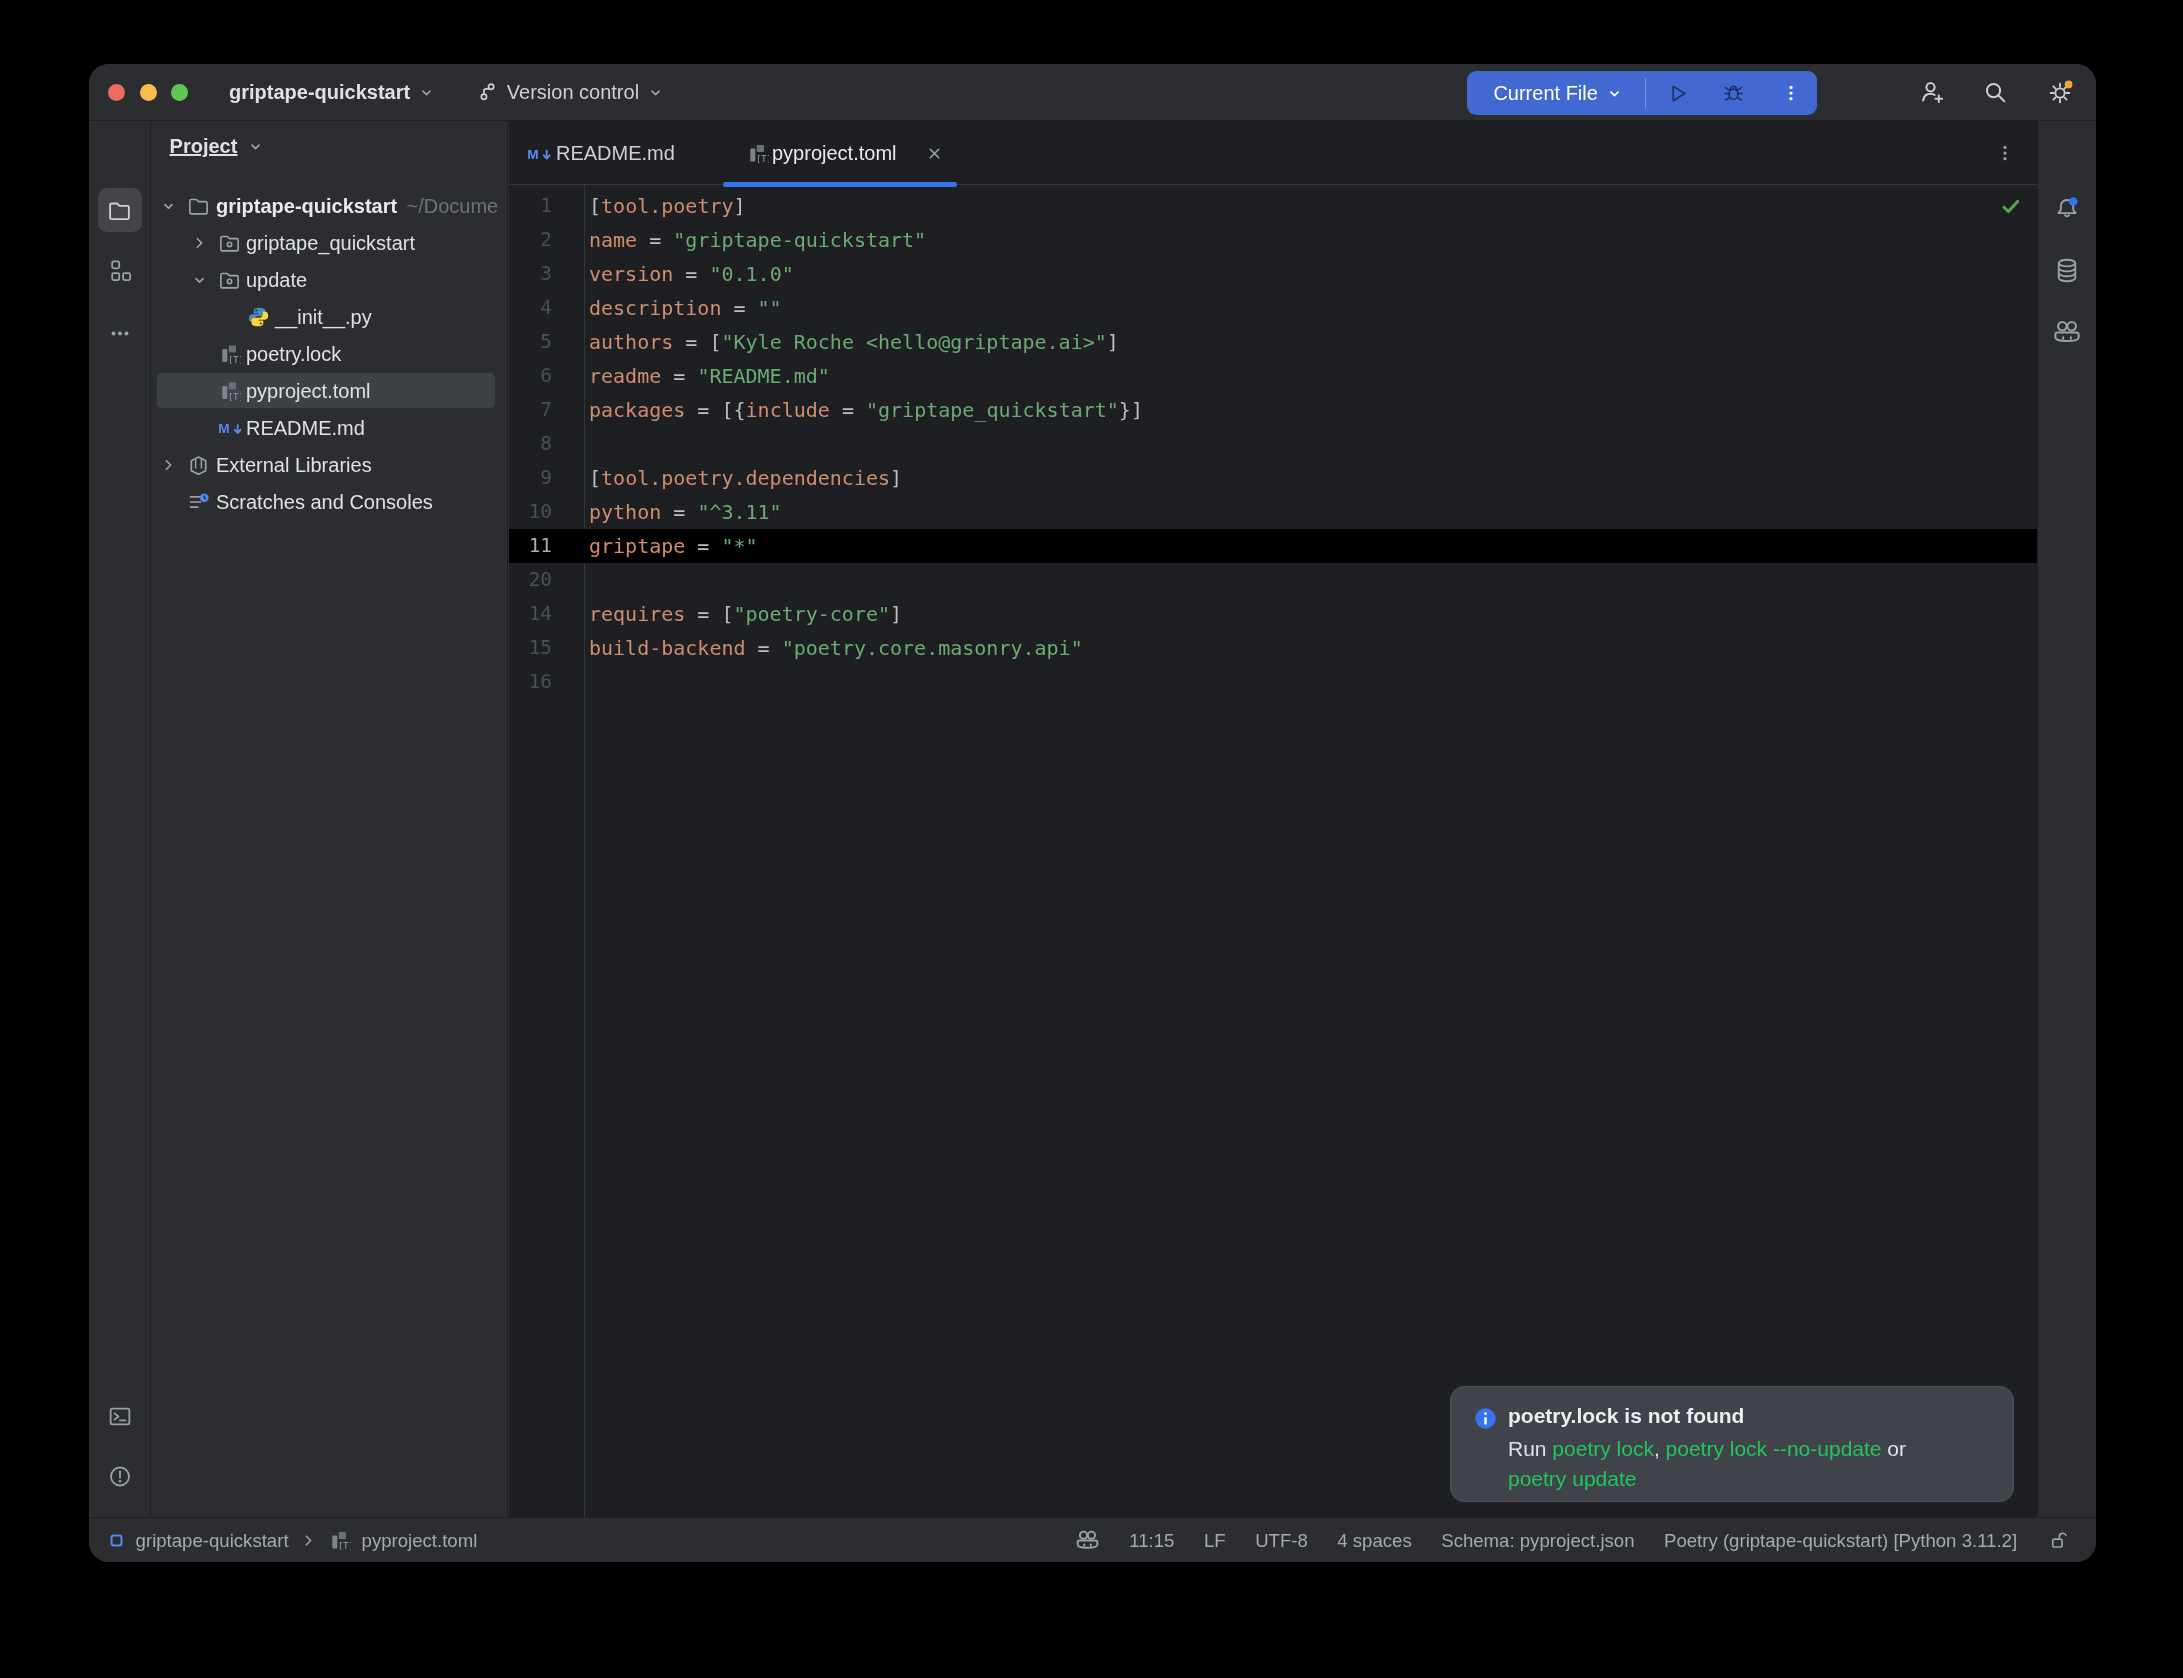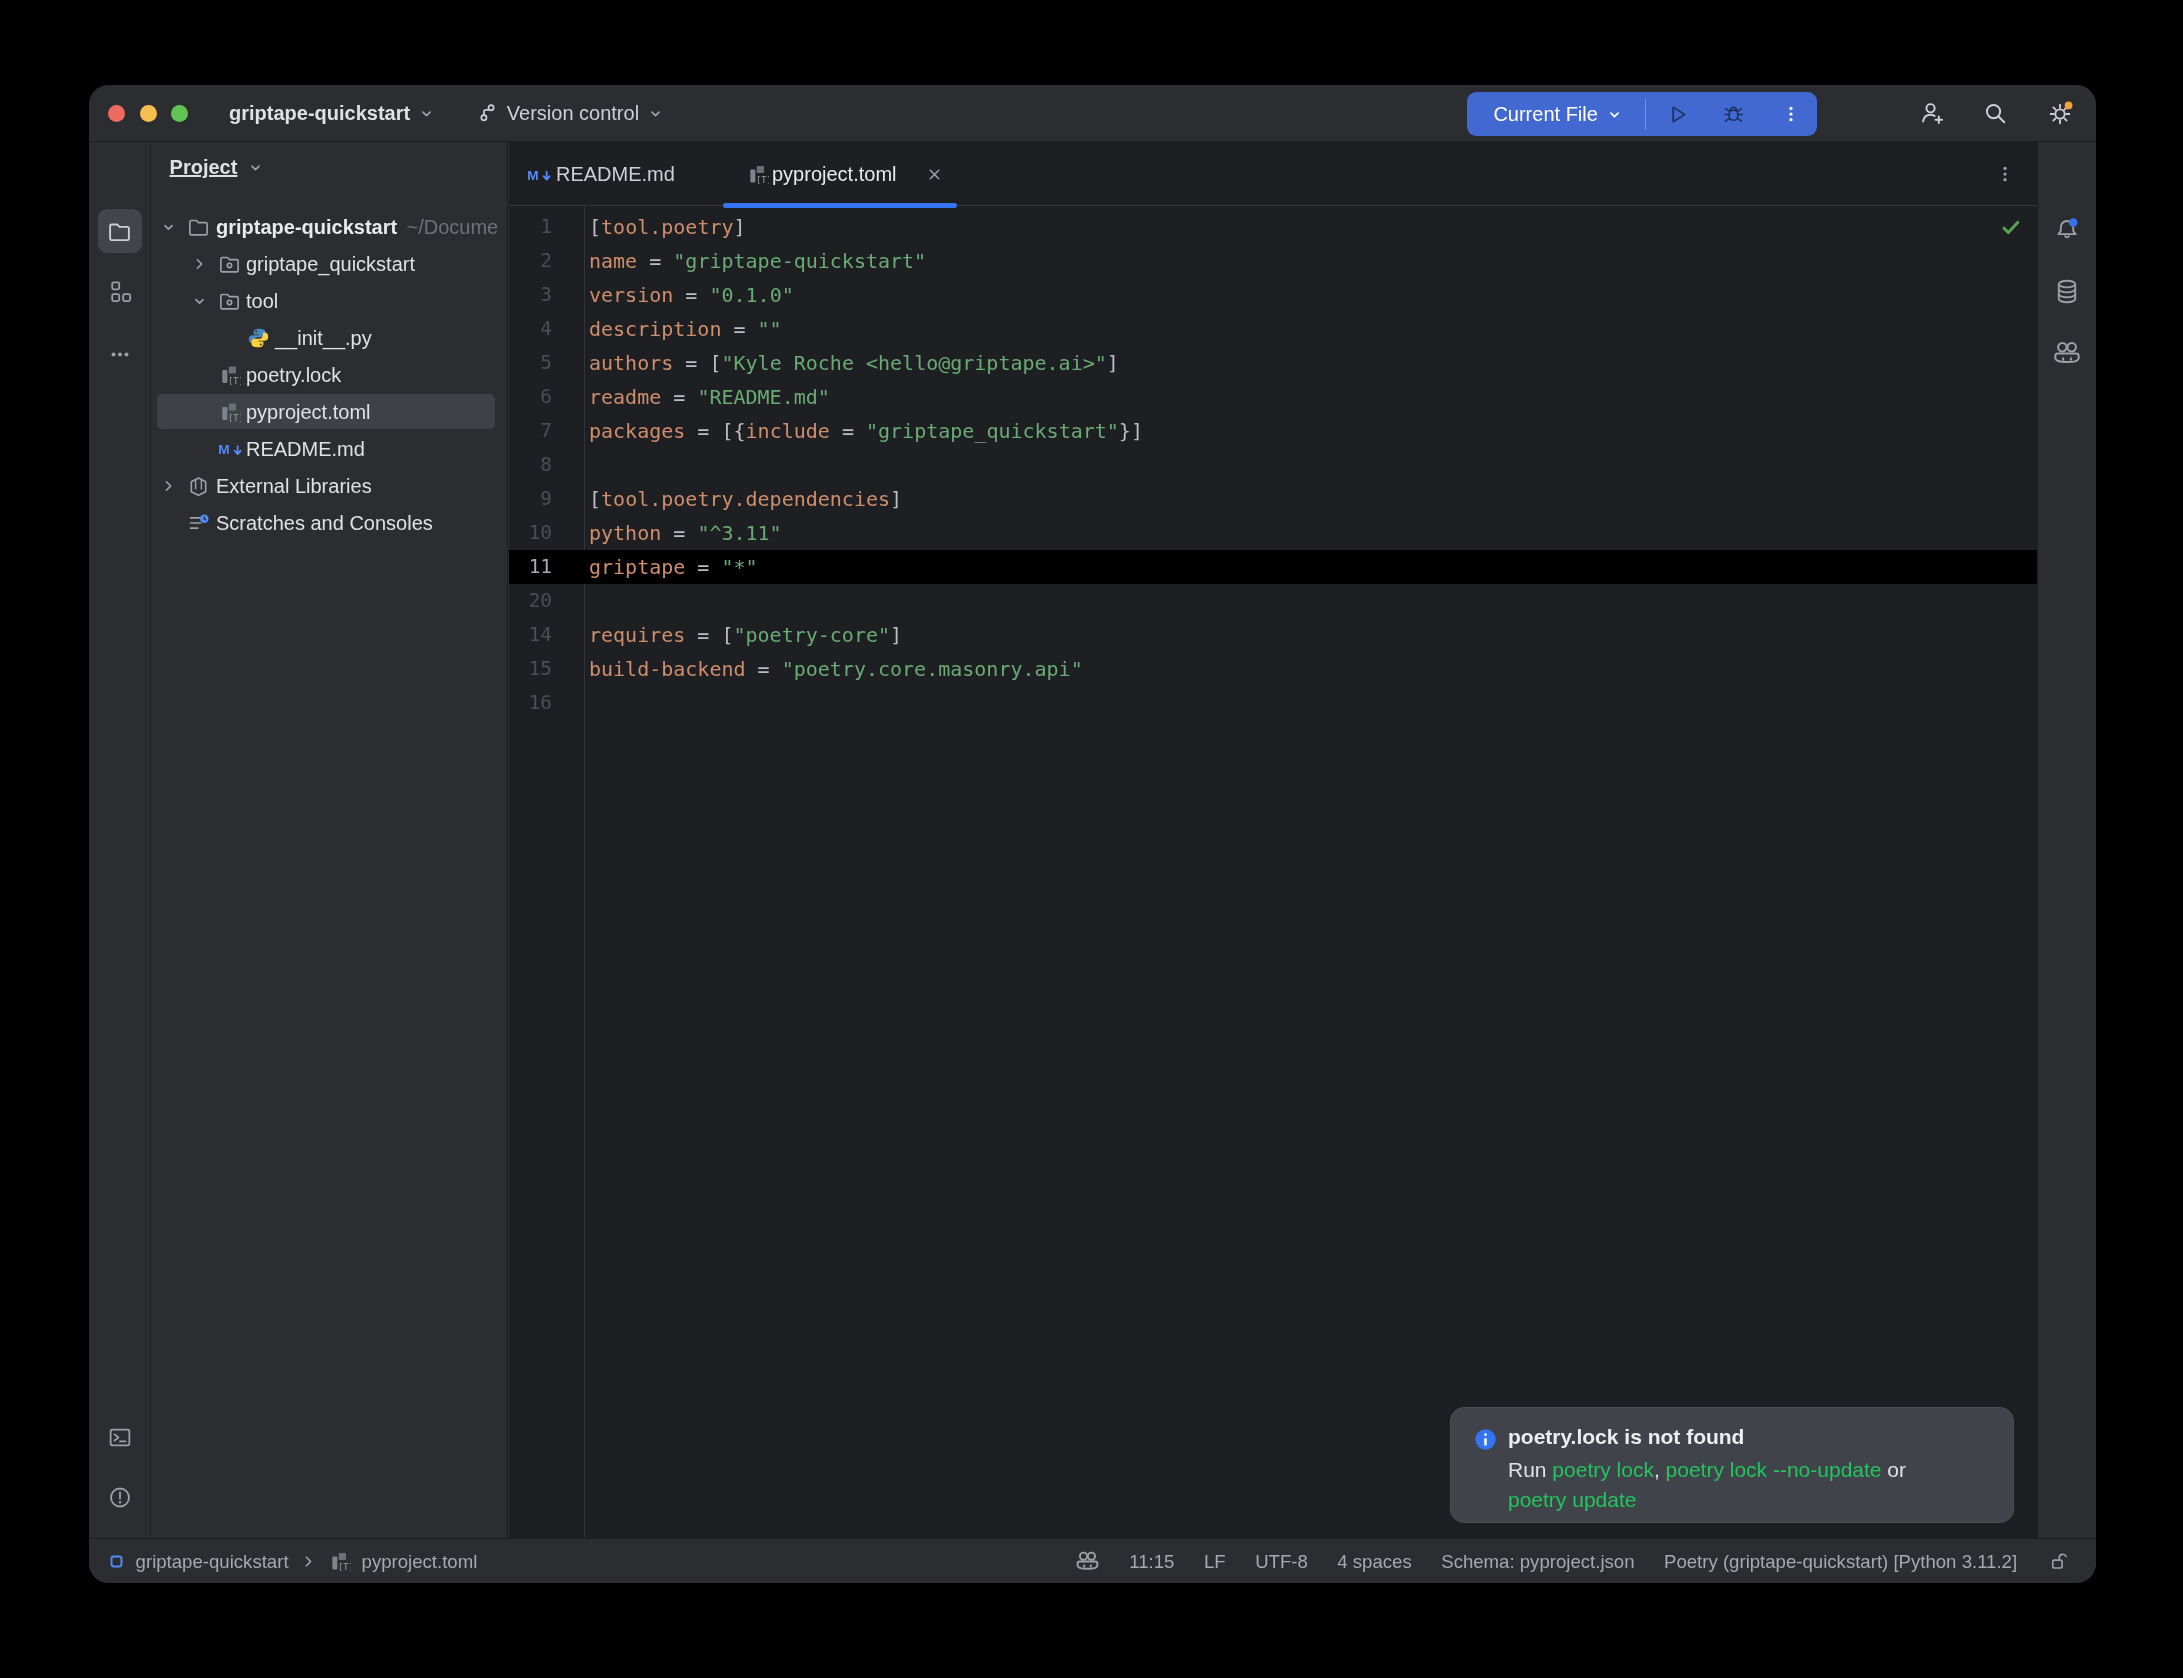--- a/index.html
+++ b/index.html
@@ -1,19 +1,19 @@
 <!DOCTYPE html>
 <html style="font-size:12.4px"><head>
 <meta charset="utf-8">
 <style>
   html,body{margin:0;padding:0;background:#000;width:2183px;height:1678px;overflow:hidden;
             font-family:"Liberation Sans",sans-serif;-webkit-font-smoothing:antialiased;}
   *{box-sizing:border-box;}
   .window{position:absolute;left:89px;top:64px;width:2007px;height:1498px;background:#2b2d30;
-          border-radius:20px;overflow:hidden;margin-top:21px;}
+          border-radius:20px;overflow:hidden;}
   
   .titlebar{position:absolute;left:0;top:0;width:100%;height:57px;background:#2b2d30;border-bottom:0.8px solid #1e1f22;}
   .traffic{position:absolute;top:20px;width:17px;height:17px;border-radius:50%;}
   .t-red{left:19.4px;background:#ec6a5e;} .t-yellow{left:51px;background:#f4bf4f;} .t-green{left:82px;background:#61c554;}
   .tb-group{position:absolute;top:0;height:57px;display:flex;align-items:center;gap:7.8px;color:#dfe1e5;}
   .tb-project{left:140px;font-size:20px;font-weight:600;}
   .tb-vcs{left:387px;font-size:20px;color:#ced0d6;}
   .runpill{position:absolute;left:1378px;top:7px;width:350px;height:44px;background:#4169d1;border-radius:9.3px;
            display:flex;align-items:center;color:#fff;font-size:20px;}
   .runpill .cfg{margin-left:26.4px;}
@@ -275,21 +275,21 @@
             <svg width="17" height="17" viewBox="0 0 24 24" fill="none" stroke="#9da0a8" stroke-width="2.4" stroke-linecap="round" stroke-linejoin="round">
               <path d="M7 10l5 5 5-5"></path>
             </svg>
           </span>
           <span class="ticon icon" style="left:67px">
             <svg width="23" height="23" viewBox="0 0 32 32" fill="none" stroke="#9da0a8" stroke-width="2.3" stroke-linejoin="round">
               <path d="M4 9a2 2 0 012-2h7l3 3h10a2 2 0 012 2v13a2 2 0 01-2 2H6a2 2 0 01-2-2z"></path>
               <circle cx="16" cy="18" r="3"></circle>
             </svg>
           </span>
-          <span class="tlabel" style="left:95px">tool</span>
+          <span class="tlabel" style="left:95px">update</span>
         </div>
         <div class="tree-row">
           <span class="ticon icon" style="left:96px">
             <svg width="23" height="23" viewBox="0 0 32 32">
               <path fill="#4b8bbe" d="M15.9 3c-4.2 0-6.6 1.7-6.6 4.4V11h7v1.3H7.8c-3 0-5.3 2.1-5.3 5.6s2.1 5.6 5 5.6h2.3v-3.7c0-2.7 2.3-4.8 5.1-4.8h6.8c2.3 0 4-1.8 4-4V7.4C25.7 4.7 21.6 3 15.9 3zm-3.1 2.5a1.4 1.4 0 110 2.8 1.4 1.4 0 010-2.8z"></path>
               <path fill="#ffd43b" d="M16.1 29c4.2 0 6.6-1.7 6.6-4.4V21h-7v-1.3h8.5c3 0 5.3-2.1 5.3-5.6s-2.1-5.6-5-5.6h-2.3v3.7c0 2.7-2.3 4.8-5.1 4.8h-6.8c-2.3 0-4 1.8-4 4v3.6C6.3 27.3 10.4 29 16.1 29zm3.1-2.5a1.4 1.4 0 110-2.8 1.4 1.4 0 010 2.8z"></path>
             </svg>
           </span>
           <span class="tlabel" style="left:124px">__init__.py</span>
         </div>

